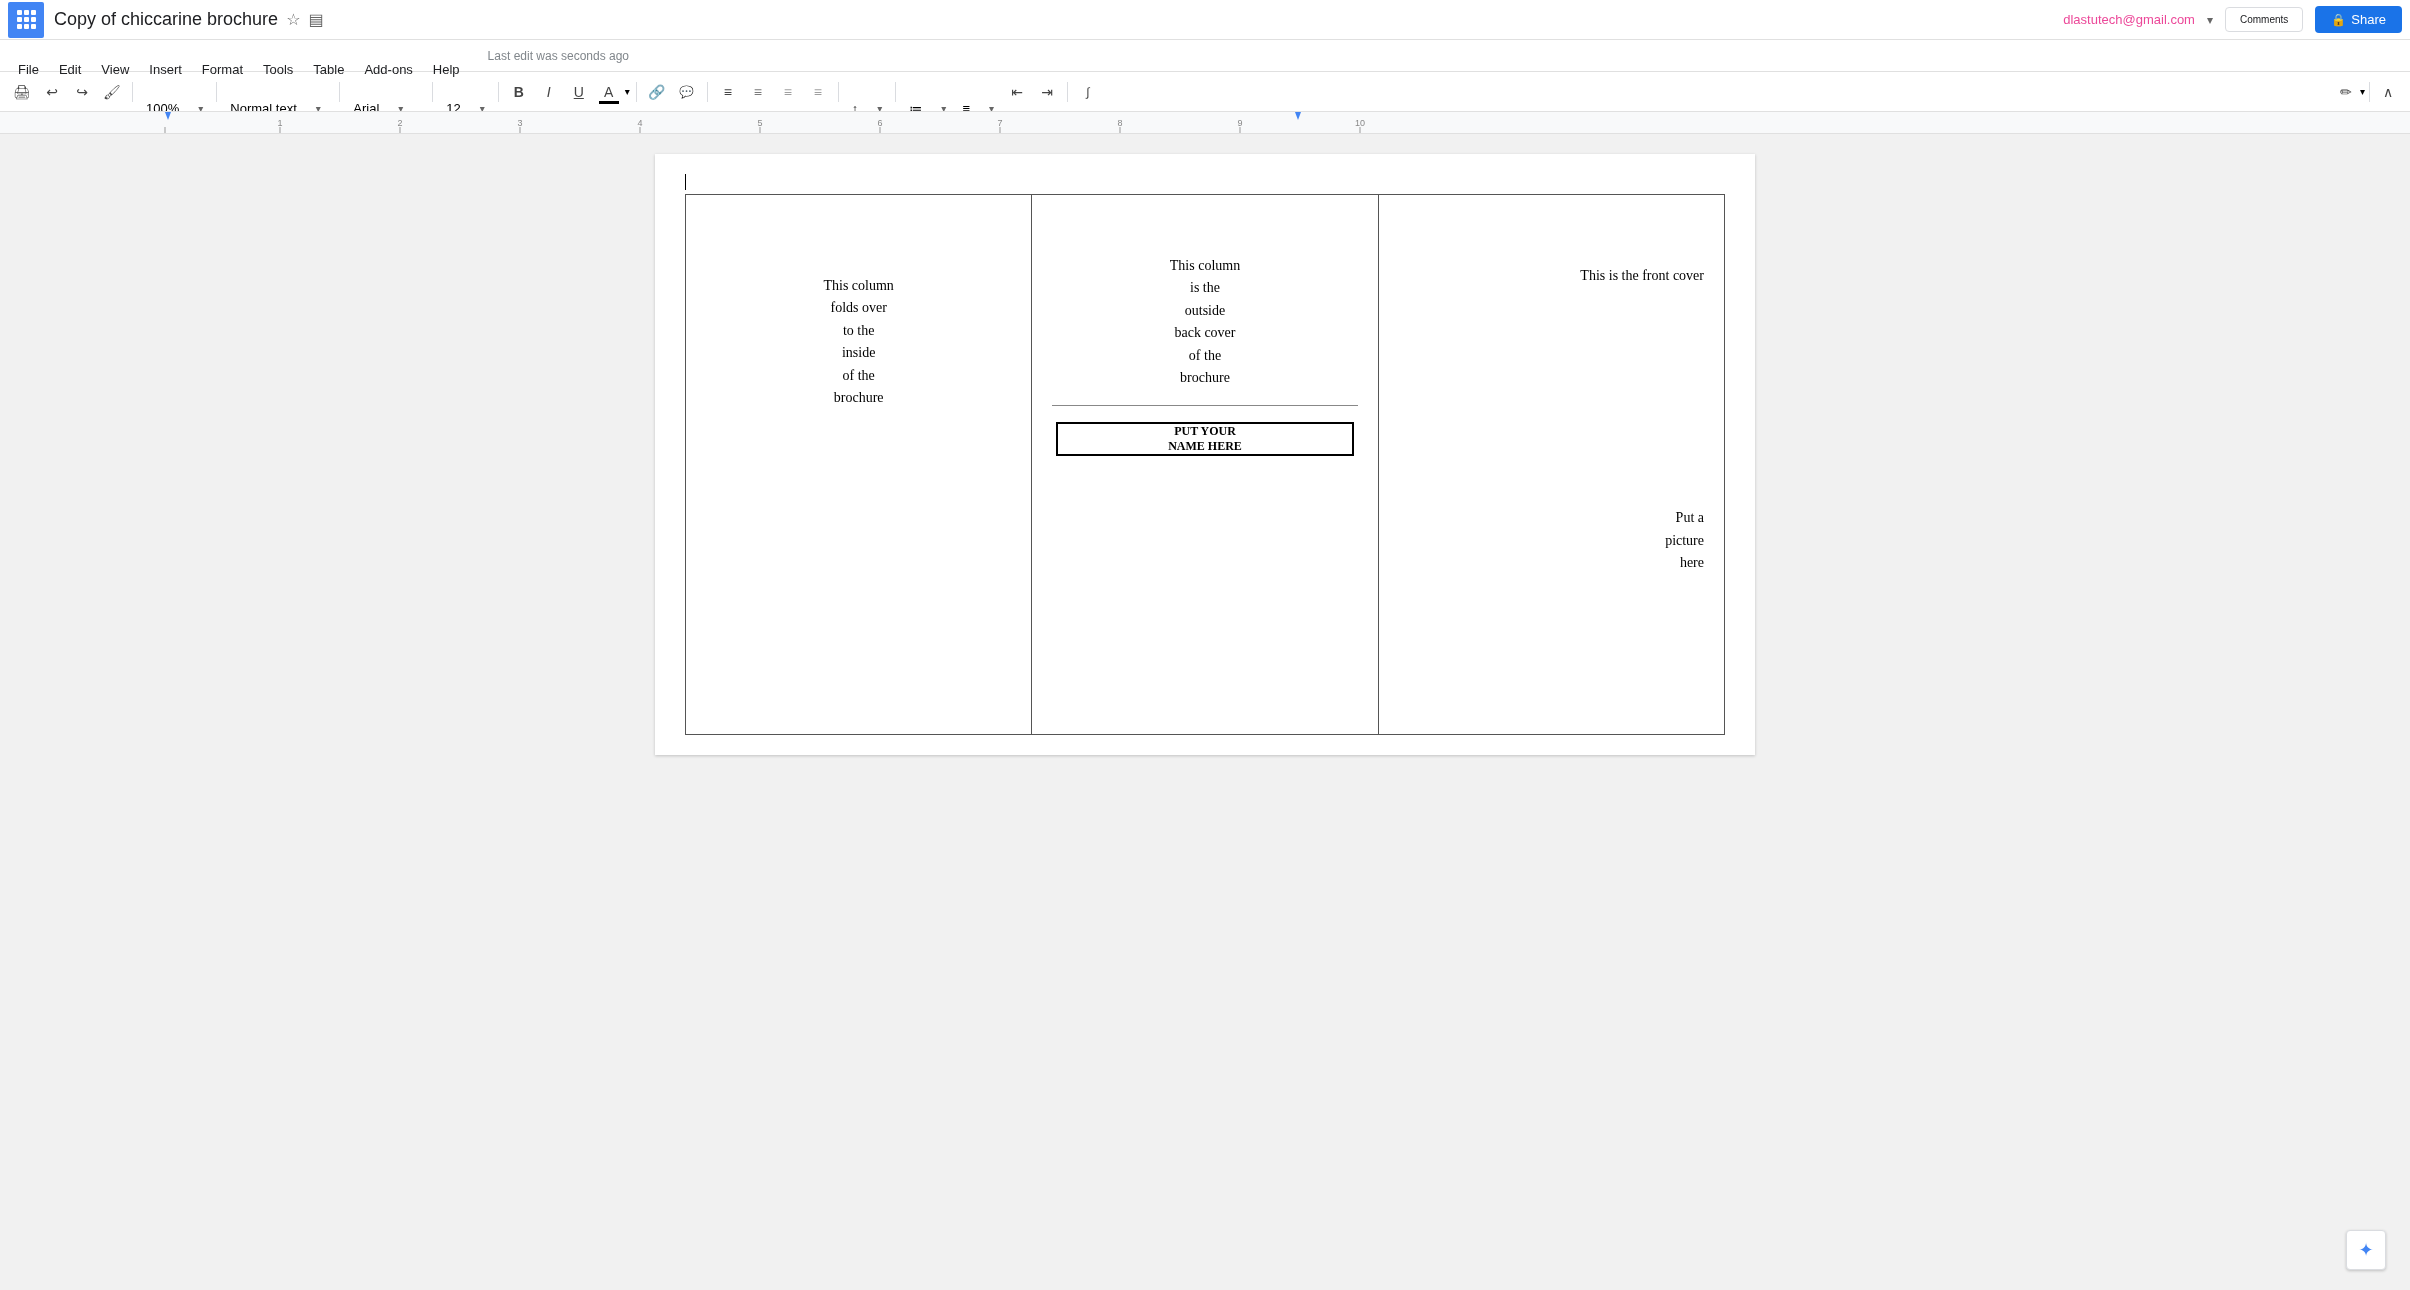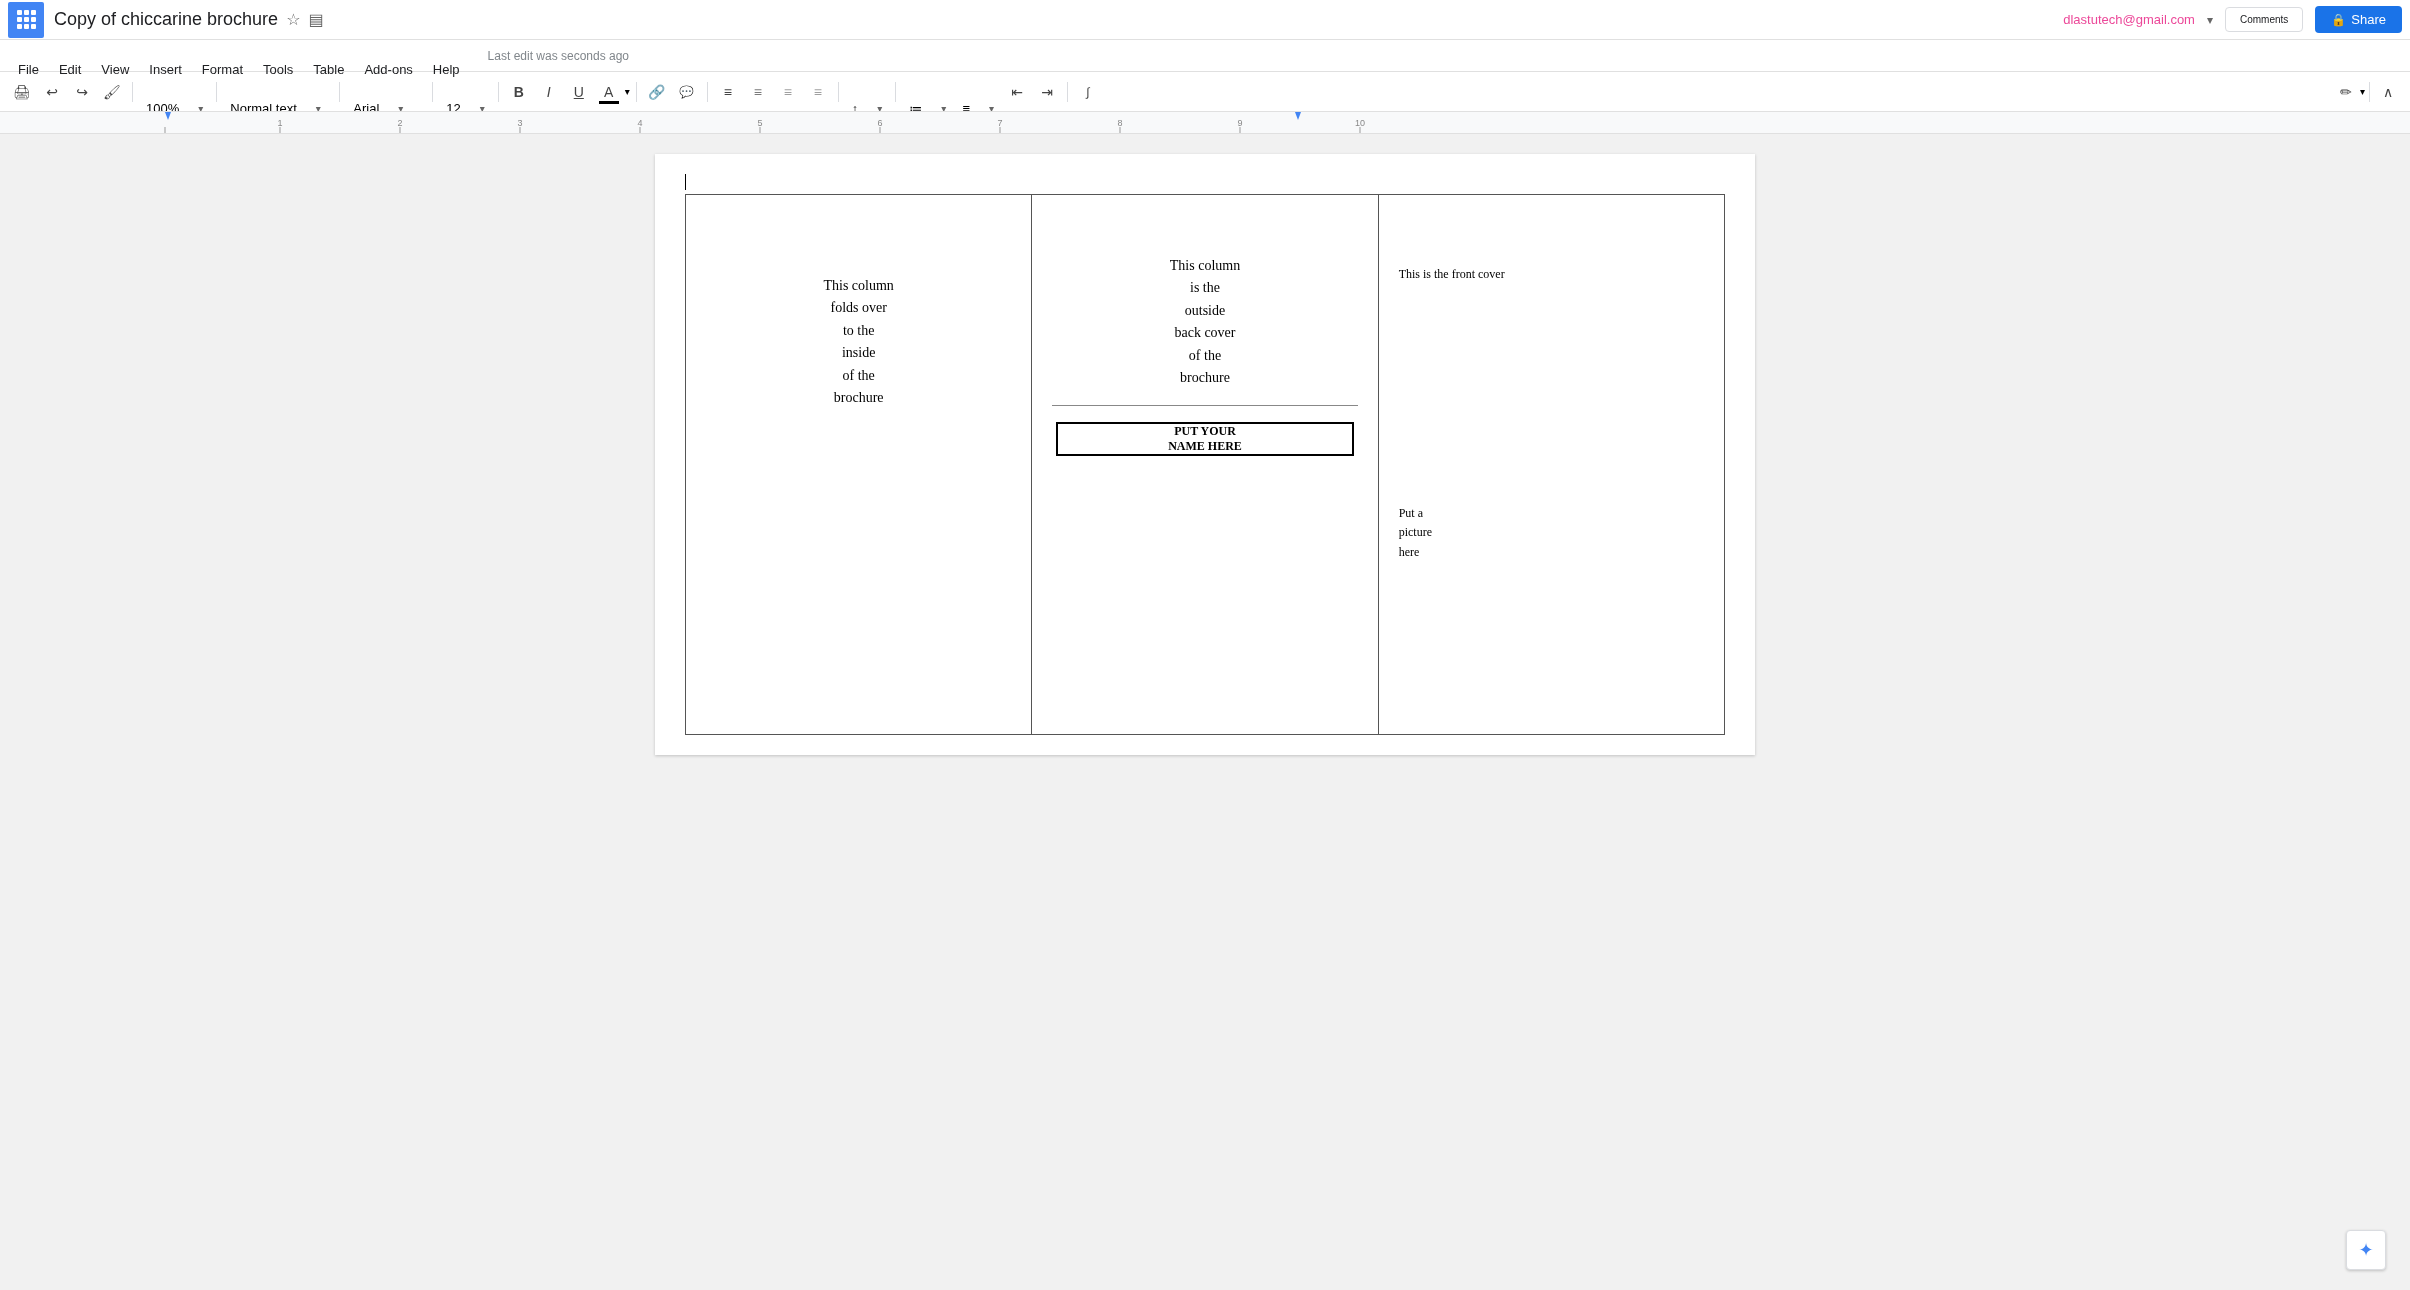--- a/index.html
+++ b/index.html
@@ -191,23 +191,23 @@
     .name-box {
       border: 2px solid #000;
       text-align: center;
       font-family: 'Times New Roman', Times, serif;
       font-size: 12px;
       font-weight: bold;
       margin: 0 4px;
     }
     .col3-content {
       font-family: 'Times New Roman', Times, serif;
-      font-size: 12px;
+      font-size: 14px;
       line-height: 1.6;
-      text-align: left;
+      text-align: right;
     }
     .front-cover-text {
       margin-top: 50px;
     }
     .picture-text {
       margin-top: 220px;
     }
 
     
     .assistant-btn {

